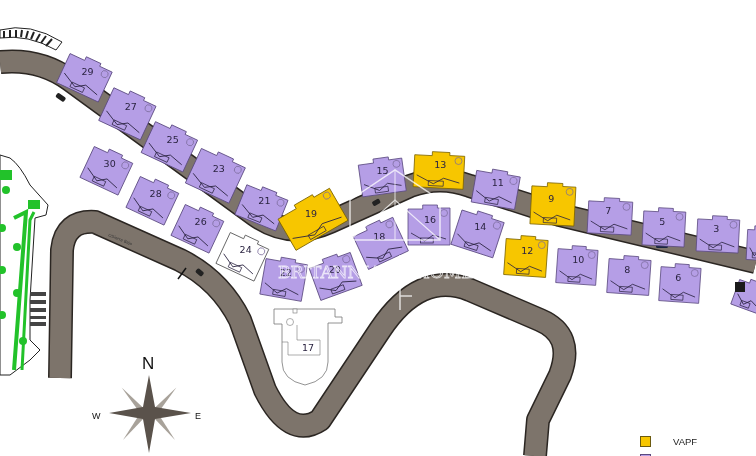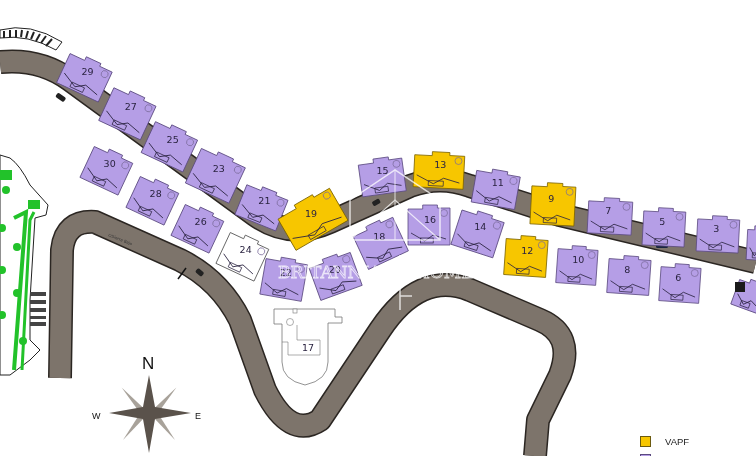--- a/index.html
+++ b/index.html
@@ -1,21 +1,21 @@
 <!DOCTYPE html>
 <html><head>
 <meta charset="utf-8">
 <style>
   html, body { margin:0; padding:0; background:#ffffff; }
   body { width:756px; height:456px; overflow:hidden; position:relative; font-family:"DejaVu Sans", sans-serif; }
   #map { position:absolute; left:0; top:0; width:756px; height:456px; }
   .plot-label { font-family:"DejaVu Sans", sans-serif; font-size:9.5px; fill:#2a2340; }
   .compass-letter { font-family:"Liberation Sans", sans-serif; fill:#111; }
   .legend { position:absolute; left:640px; top:434px; display:flex; flex-direction:column; gap:4px; }
-  .legend-item { display:flex; align-items:center; gap:14px; height:14px; }
+  .legend-item { display:flex; align-items:center; gap:22px; height:14px; }
   .legend-swatch { width:11px; height:11px; border:1px solid #6b5a10; box-sizing:border-box; }
   .legend-label { font-family:"Liberation Sans", sans-serif; font-size:9.5px; color:#222; }
 </style>
 </head>
 <body>
 
 <svg id="map" viewBox="0 0 756 456" xmlns="http://www.w3.org/2000/svg">
 
   <g>
     <path d="M0,30 Q30,22 62,42 L56,50 Q28,34 0,38 Z" fill="#fff" stroke="#222" stroke-width="1"></path>

